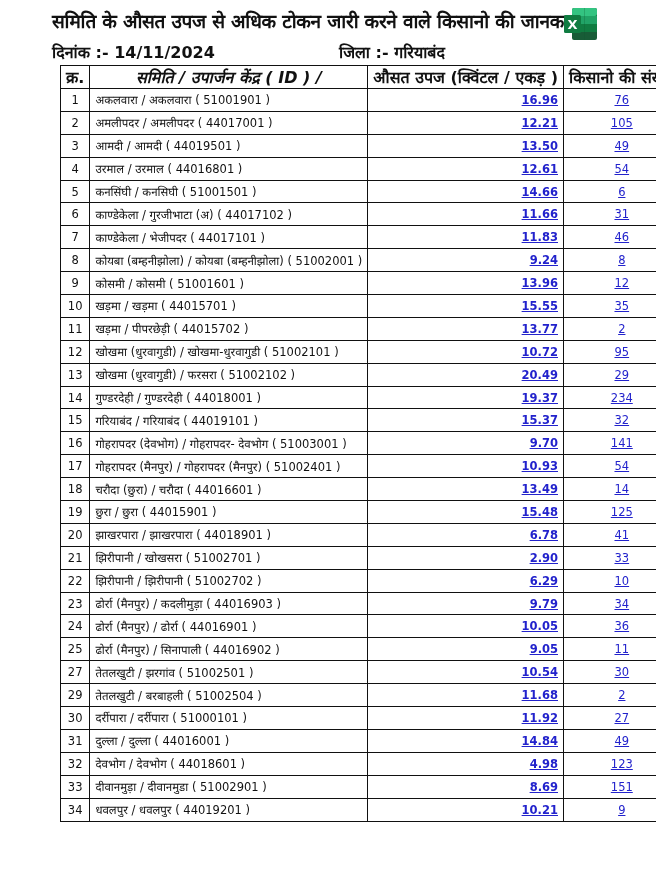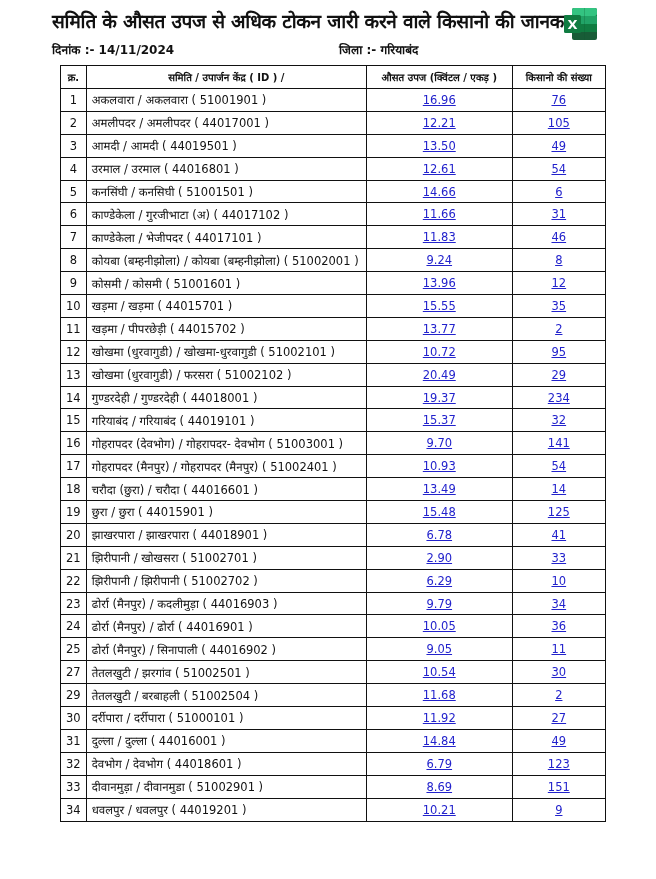--- a/index.html
+++ b/index.html
@@ -10,38 +10,38 @@
     .title {
       position: absolute; left: 52px; top: 8px;
       font-size: 19px; font-weight: bold; letter-spacing: -0.3px;
       white-space: nowrap; color: #111;
     }
     .excel-icon {
       position: absolute; left: 563px; top: 7px; width: 35px; height: 34px;
     }
     .meta-row {
       position: absolute; top: 41px; left: 52px; width: 560px; height: 20px;
-      font-size: 12px; font-weight: bold;
+      font-size: 16px; font-weight: bold;
     }
     .meta-date { position: absolute; left: 0; top: 0; white-space: nowrap; }
     .meta-district { position: absolute; left: 287px; top: 0; white-space: nowrap; }
     table.data {
       position: absolute; left: 60px; top: 65px;
       border-collapse: collapse; width: 546px;
       font-size: 11.5px;
     }
     table.data th, table.data td {
       border: 1.2px solid #111; padding: 0 5px; height: 21.9px;
       white-space: nowrap; overflow: hidden;
     }
-    table.data th { font-weight: bold; font-size: 10px; height: 22px; text-align: center; }
+    table.data th { font-weight: bold; font-size: 16px; height: 22px; text-align: center; }
     .c-sn { width: 13px; text-align: center; }
     .c-name { width: 268px; text-align: left; }
-    th.c-name { text-align: center; }
-    .c-yield { width: 134px; text-align: center; }
+    th.c-name { text-align: center; font-style: italic; }
+    .c-yield { width: 134px; text-align: right; font-weight: bold; }
     th.c-yield { text-align: center; }
     .c-count { width: 82px; text-align: center; }
     td.c-sn { text-align: center; }
     a.link { color: #1a0dab; color: #2222cc; text-decoration: underline; cursor: pointer; }
   </style>
 </head>
 <body>
 
 <div class="title">समिति के औसत उपज से अधिक टोकन जारी करने वाले किसानो की जानकारी</div>
 
@@ -242,21 +242,21 @@
       </tr>
       <tr>
         <td class="c-sn">31</td>
         <td class="c-name">दुल्ला / दुल्ला ( 44016001 )</td>
         <td class="c-yield"><a class="link">14.84</a></td>
         <td class="c-count"><a class="link">49</a></td>
       </tr>
       <tr>
         <td class="c-sn">32</td>
         <td class="c-name">देवभोग / देवभोग ( 44018601 )</td>
-        <td class="c-yield"><a class="link">6.79</a></td>
+        <td class="c-yield"><a class="link">4.98</a></td>
         <td class="c-count"><a class="link">123</a></td>
       </tr>
       <tr>
         <td class="c-sn">33</td>
         <td class="c-name">दीवानमुड़ा / दीवानमुडा ( 51002901 )</td>
         <td class="c-yield"><a class="link">8.69</a></td>
         <td class="c-count"><a class="link">151</a></td>
       </tr>
       <tr>
         <td class="c-sn">34</td>

